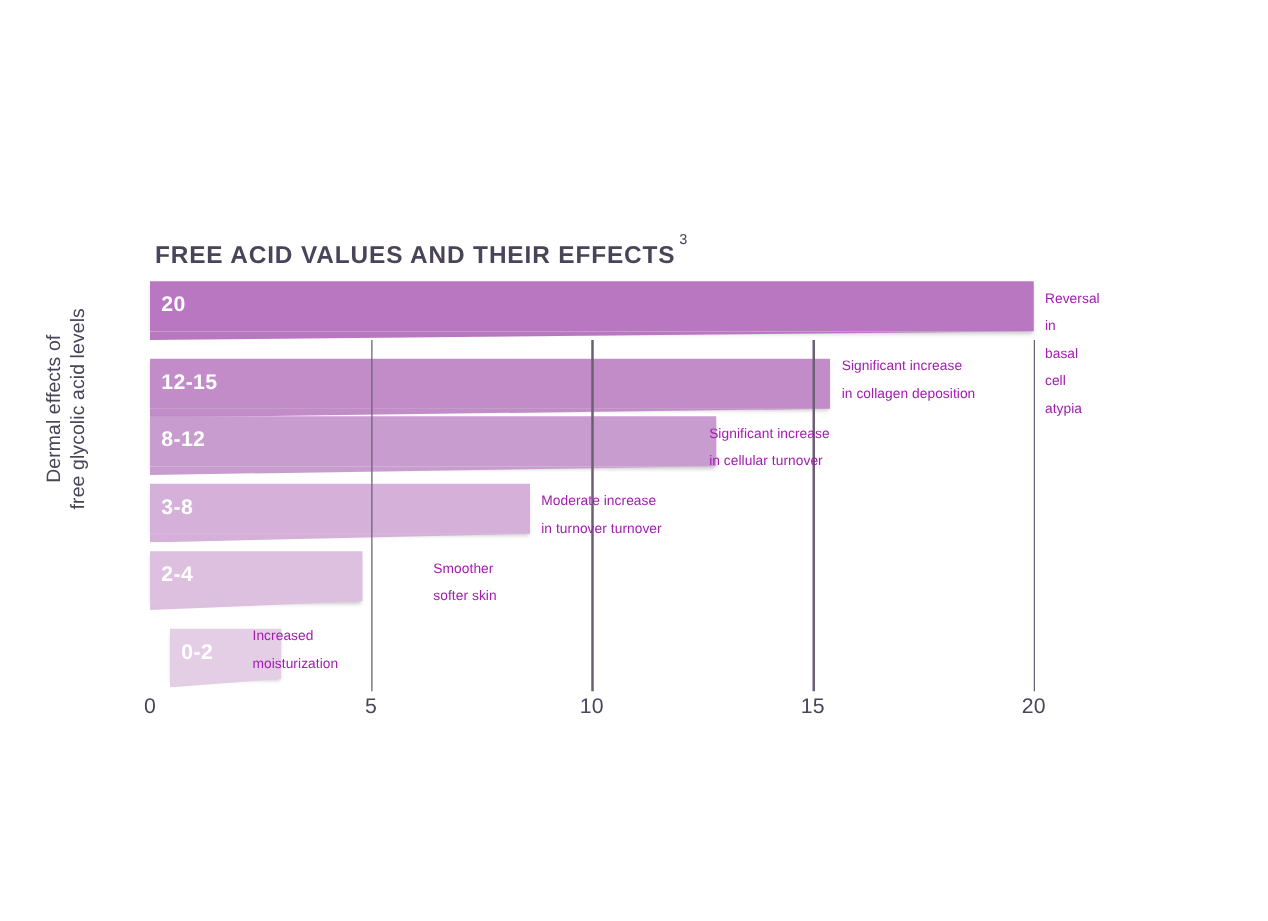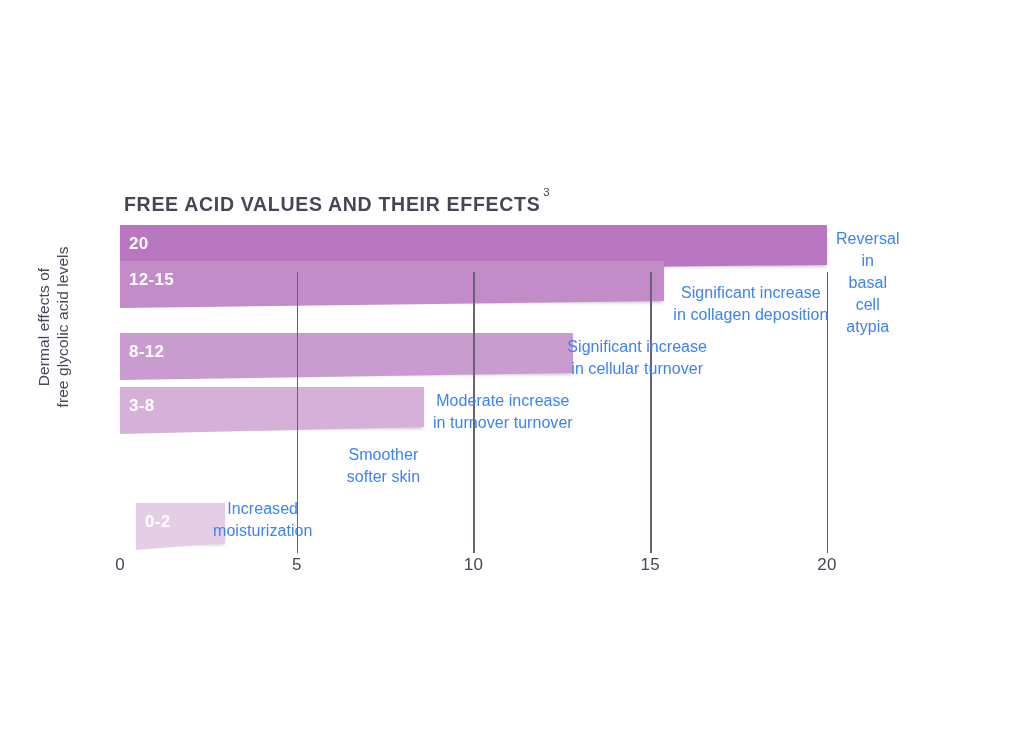--- a/index.html
+++ b/index.html
@@ -96,27 +96,26 @@
     font-size:17px;
     font-weight:bold;
     color:#ffffff;
     letter-spacing:0.3px;
     line-height:20px;
     z-index:3;
   }
   .bar-annot{
     position:absolute;
     top:2px;
-    font-size:16px;
+    font-size:11px;
     line-height:22px;
-    color:#3b82f6;
+    color:#a21caf;
     white-space:pre-line;
     letter-spacing:0.05px;
     z-index:4;
-    text-align:center;
   }
 
   
   .gridline{
     position:absolute;
     width:1.3px;
     background:#6b5f74;
     z-index:1;
   }
   .axis-tick-label{
@@ -148,49 +147,54 @@
       </div>
 
     <div class="bars" id="bars">
         <div class="bar-row" style="top: 0px; width: 706.977px;">
           <div class="bar-shape" style="background: rgb(184, 119, 192);"></div>
           <div class="bar-skew" style="background: rgb(184, 119, 192);"></div>
           <div class="bar-value">20</div>
         </div>
         <div class="bar-annot" style="top: 3px; left: 715.977px;">Reversal in
 basal cell atypia</div>
-        <div class="bar-row" style="top: 36px; width: 544.372px; border-radius: 12px;">
+        <div class="bar-row" style="top: 62px; width: 544.372px; border-radius: 12px;">
           <div class="bar-shape" style="background: rgb(194, 140, 201);"></div>
           <div class="bar-skew" style="background: rgb(194, 140, 201);"></div>
           <div class="bar-value">12-15</div>
         </div>
         <div class="bar-annot" style="top: 57px; left: 553.372px;">Significant increase
 in collagen deposition</div>
         <div class="bar-row" style="top: 108px; width: 453px;">
           <div class="bar-shape" style="background: rgb(201, 156, 207);"></div>
           <div class="bar-skew" style="background: rgb(201, 156, 207);"></div>
           <div class="bar-value">8-12</div>
         </div>
         <div class="bar-annot" style="top: 111px; left: 447.326px;">Significant increase
 in cellular turnover</div>
         <div class="bar-row" style="top: 162px; width: 304px;">
           <div class="bar-shape" style="background: rgb(213, 177, 217);"></div>
           <div class="bar-skew" style="background: rgb(213, 177, 217);"></div>
           <div class="bar-value">3-8</div>
         </div>
         <div class="bar-annot" style="top: 165px; left: 313px;">Moderate increase
 in turnover turnover</div>
+        <div class="bar-row" style="top: 216px; width: 169.674px;">
+          <div class="bar-shape" style="background: rgb(221, 192, 224);"></div>
+          <div class="bar-skew" style="background: rgb(221, 192, 224);"></div>
+          <div class="bar-value">2-4</div>
+        </div>
         <div class="bar-annot" style="top: 219px; left: 178.674px; padding-left: 48px;">Smoother
 softer skin</div>
         <div class="bar-row" style="top: 278px; width: 89px; margin-left: 16px;">
           <div class="bar-shape" style="background: rgb(228, 206, 230);"></div>
           <div class="bar-skew" style="background: rgb(228, 206, 230);"></div>
           <div class="bar-value">0-2</div>
         </div>
-        <div class="bar-annot" style="top: 273px; left: 93px;">Increased
+        <div class="bar-annot" style="top: 273px; left: 82px;">Increased
 moisturization</div>
       </div>
 
     <div id="xticks">
         <div class="axis-tick-label" style="left: 0px;">0</div>
         <div class="axis-tick-label" style="left: 176.744px;">5</div>
         <div class="axis-tick-label" style="left: 353.488px;">10</div>
         <div class="axis-tick-label" style="left: 530.233px;">15</div>
         <div class="axis-tick-label" style="left: 706.977px;">20</div>
       </div>

